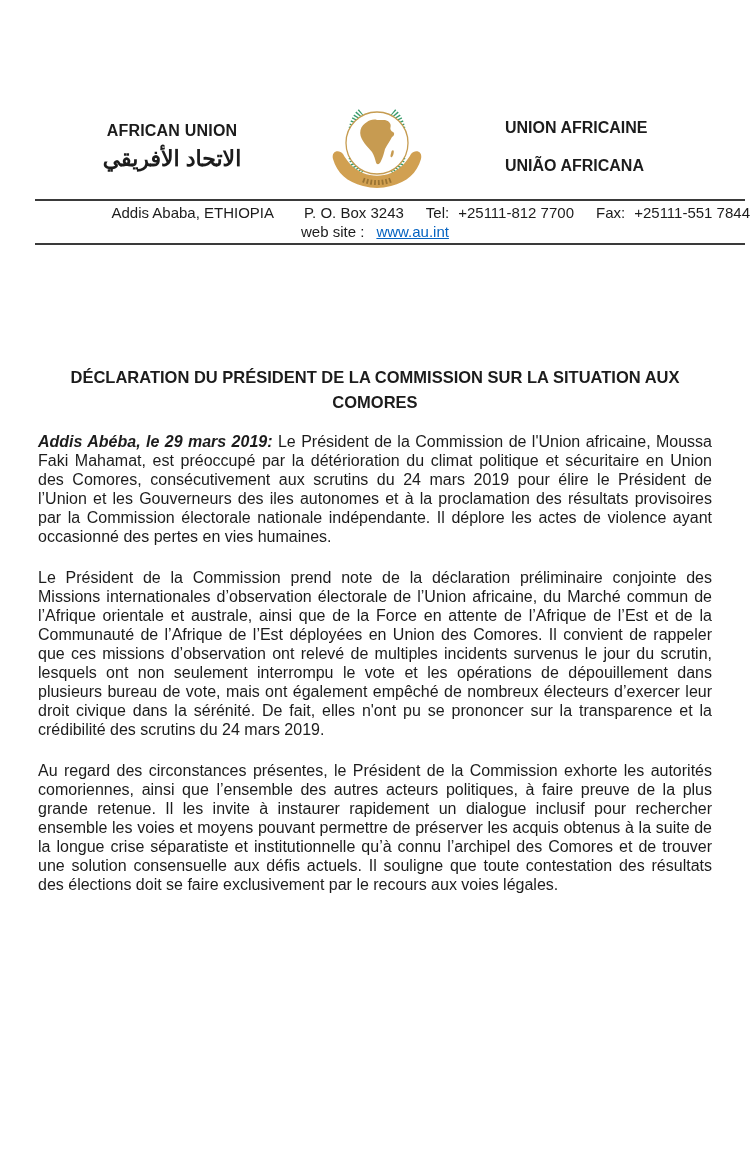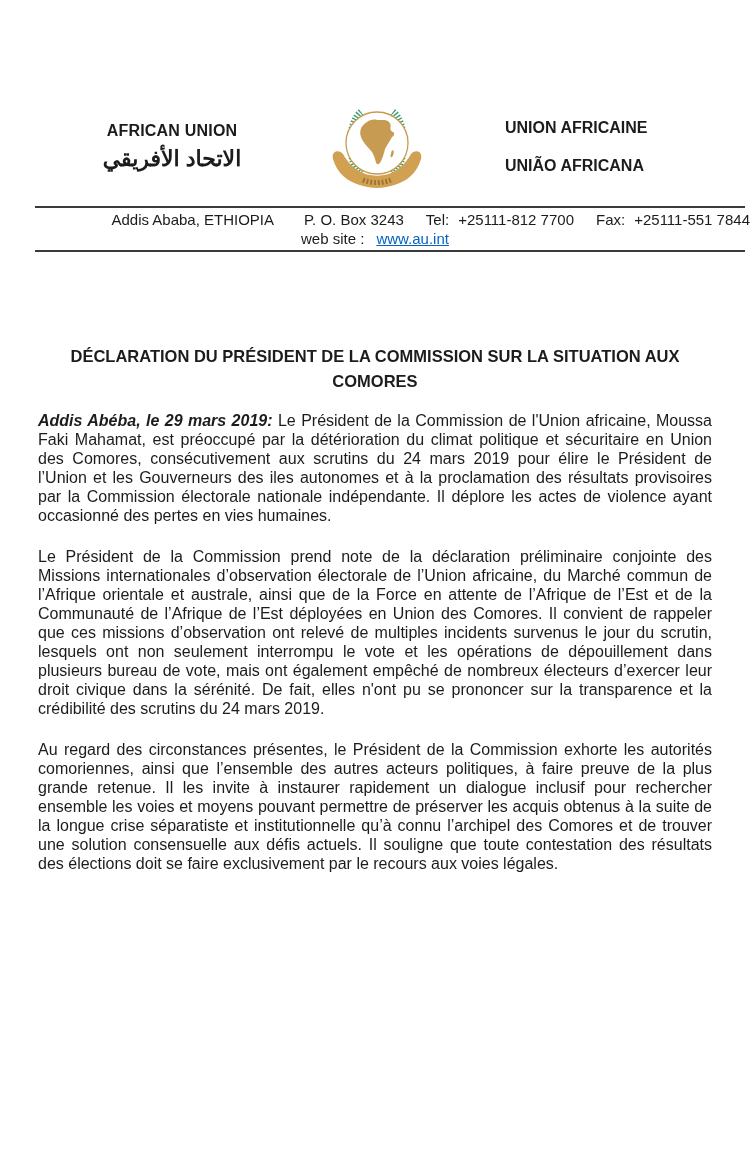--- a/index.html
+++ b/index.html
@@ -4,21 +4,21 @@
 <style>
   html,body{margin:0;padding:0;background:#ffffff;}
   .page{
     width:750px;height:1165px;margin:0 auto;background:#ffffff;
     font-family:"Liberation Sans", sans-serif;color:#1c1c1c;
     position:relative;overflow:hidden;box-sizing:border-box;
   }
   
   .header{
     display:flex;align-items:center;
-    padding:0 80px 12px 72px;margin-top:100px;height:94px;
+    padding:0 80px 5px 72px;margin-top:100px;height:94px;
   }
   .header-left{width:200px;text-align:center;}
   .org-en{font-size:16px;font-weight:bold;letter-spacing:.2px;white-space:nowrap;}
   .org-ar{font-size:22px;font-weight:bold;direction:rtl;margin-top:6px;line-height:1.2;}
   .logo-wrap{flex:1;display:flex;justify-content:center;transform:translateX(-12px);}
   .header-right{width:165px;text-align:left;}
   .org-fr{font-size:16px;font-weight:bold;white-space:nowrap;}
   .org-pt{font-size:16px;font-weight:bold;margin-top:20px;white-space:nowrap;}
   
   .rule{height:0;border-top:2px solid #3a3a3a;margin:0 5px 0 35px;}
@@ -31,21 +31,21 @@
   .address-line .gap-md{display:inline-block;width:22px;}
   .address-line .gap-sm{display:inline-block;width:9px;}
   .website-line{
     display:flex;justify-content:center;align-items:flex-end;
     font-size:15px;margin-top:2px;margin-bottom:3px;
   }
   .website-line .lbl{margin-right:12px;}
   .website-line a{color:#0563c1;text-decoration:underline;}
   
   .doc-title{
-    margin-top:92px;text-align:center;font-weight:bold;font-size:16.5px;line-height:25px;
+    margin-top:120px;text-align:center;font-weight:bold;font-size:16.5px;line-height:25px;
     padding:0 30px;
   }
   .doc-body{padding:0 38px;margin-top:17px;}
   .para{
     font-size:16px;line-height:19px;text-align:justify;margin:0 0 22px 0;
   }
   .para .lead{font-weight:bold;font-style:italic;}
 </style>
 </head>
 <body>

